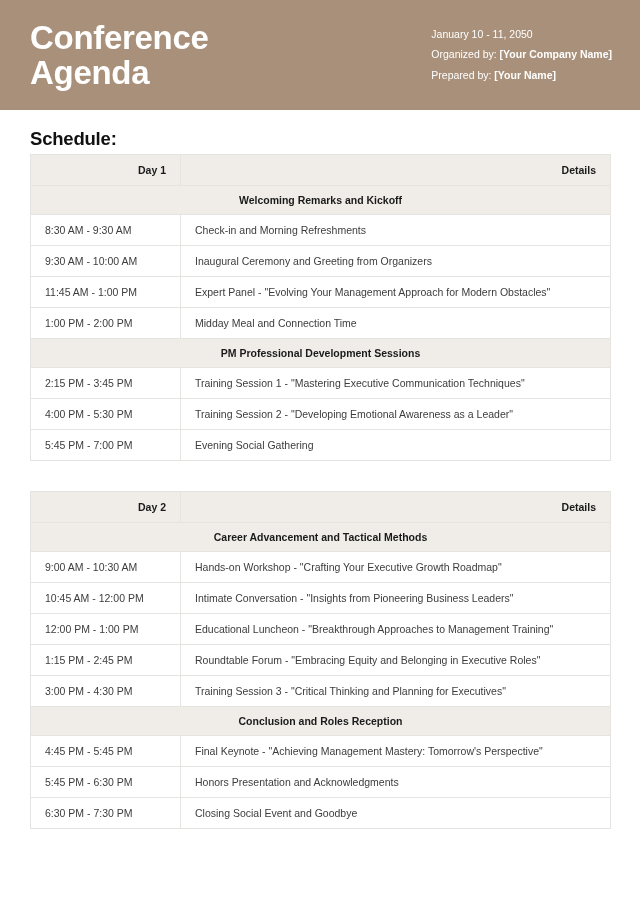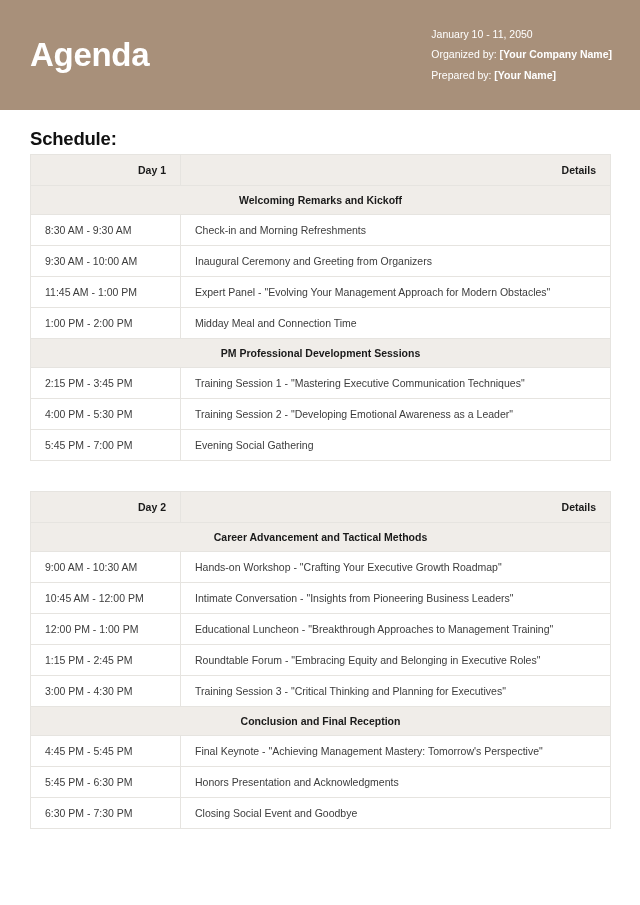--- a/index.html
+++ b/index.html
@@ -118,20 +118,21 @@
   tr.item td.time { color: #3c3c3c; }
   tr.item td.details { color: #3c3c3c; }
 </style>
 </head>
 <body>
 
 <div class="page">
 
   <div class="header">
     <div class="header-title">
+      <span class="line">Conference</span>
       <span class="line">Agenda</span>
     </div>
 
     <div class="header-meta">
       <span class="meta-row">January 10 - 11, 2050</span>
       <span class="meta-row"><span>Organized by: </span><span class="ph">[Your Company Name]</span></span>
       <span class="meta-row"><span>Prepared by: </span><span class="ph">[Your Name]</span></span>
     </div>
   </div>
 
@@ -212,21 +213,21 @@
             </tr>
             <tr class="item">
               <td class="time">1:15 PM - 2:45 PM</td>
               <td class="details">Roundtable Forum - "Embracing Equity and Belonging in Executive Roles"</td>
             </tr>
             <tr class="item">
               <td class="time">3:00 PM - 4:30 PM</td>
               <td class="details">Training Session 3 - "Critical Thinking and Planning for Executives"</td>
             </tr>
             <tr class="band">
-              <td colspan="2">Conclusion and Final Reception</td>
+              <td colspan="2">Conclusion and Roles Reception</td>
             </tr>
             <tr class="item">
               <td class="time">4:45 PM - 5:45 PM</td>
               <td class="details">Final Keynote - "Achieving Management Mastery: Tomorrow's Perspective"</td>
             </tr>
             <tr class="item">
               <td class="time">5:45 PM - 6:30 PM</td>
               <td class="details">Honors Presentation and Acknowledgments</td>
             </tr>
             <tr class="item">

